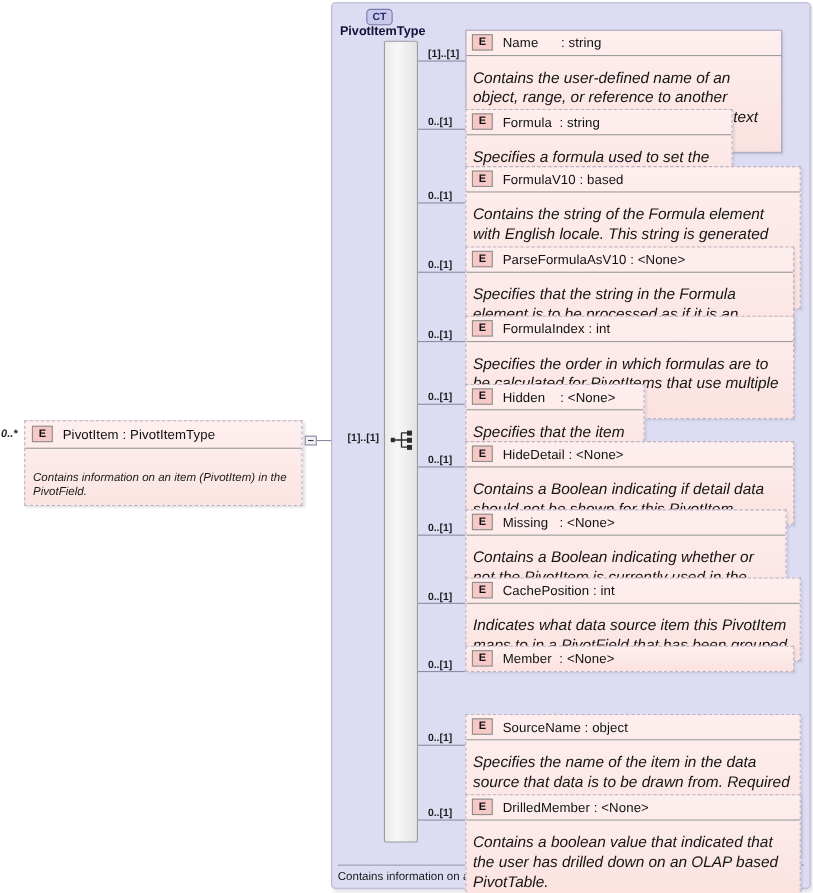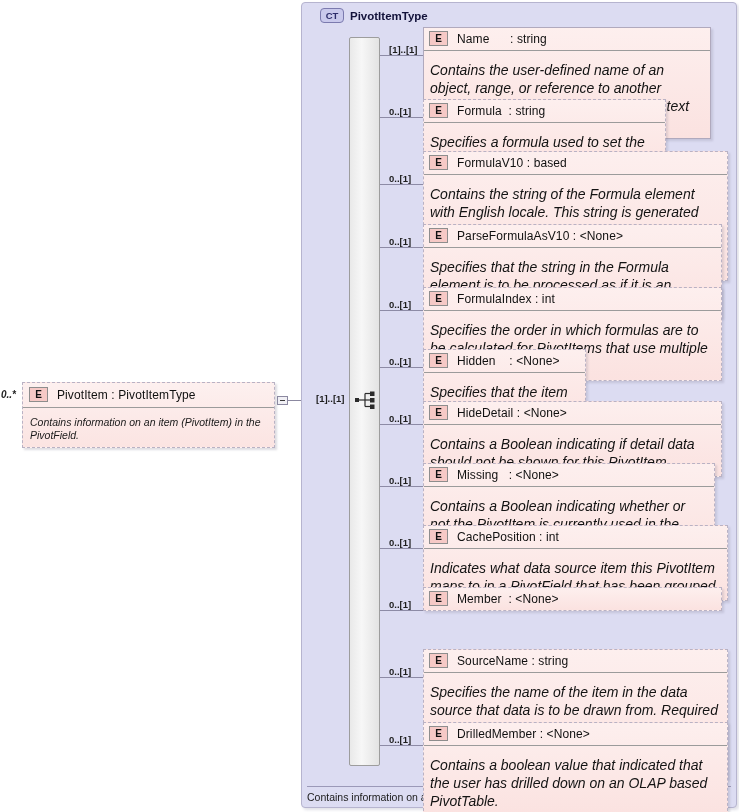--- a/index.html
+++ b/index.html
@@ -25,21 +25,21 @@
     background: linear-gradient(to bottom, #fdf0ef 0%, #fbe4e2 100%);
     border: 1px dashed #b9b2c4;
     box-shadow: 2px 2px 2px rgba(120,115,135,0.25);
   }
   .ref-box .hdr {
     padding: 4px 6px 5px 6px;
     display: flex; align-items: center;
   }
   .ref-box .body {
     border-top: 1px solid #9b9b9b;
-    padding: 8px 6px 5px 7px;
+    padding: 20px 6px 5px 7px;
     font-style: italic;
     font-size: 10.5px;
     color: #1a1a1a;
     line-height: 1.22;
   }
   .badge-e {
     display: inline-block;
     width: 19px; height: 15px;
     line-height: 14px;
     text-align: center;
@@ -97,22 +97,22 @@
     left: 301px; top: 2px;
     width: 436px;
     height: 806px;
     background: #dcdcf2;
     border: 1px solid #b6b4cf;
     border-radius: 4px;
     box-shadow: 2px 2px 3px rgba(120,118,150,0.22);
   }
   .ct-head {
     position: absolute;
-    left: 18px; top: 5px;
-    display: flex; align-items: center;
+    left: 7px; top: 5px;
+    display: flex; align-items: center; flex-direction: column;
   }
   .badge-ct {
     display: inline-block;
     min-width: 24px; height: 15px;
     line-height: 13px;
     text-align: center;
     font-size: 9.5px;
     font-weight: bold;
     color: #2c2c6a;
     background: #c9c9ec;
@@ -317,21 +317,21 @@
         <div class="hdr">
           <span class="badge-e">E</span>
           <span class="el-title">Member  : &lt;None&gt;</span>
         </div>
       </div>
       <div class="hline" style="left: 380px; top: 677px; width: 43px;"></div>
       <div class="occ" style="left: 389px; top: 666px;">0..[1]</div>
       <div class="el" style="top: 649px; width: 305px;">
         <div class="hdr">
           <span class="badge-e">E</span>
-          <span class="el-title">SourceName : string</span>
+          <span class="el-title">SourceName : object</span>
         </div>
         <div class="body">Specifies the name of the item in the data source that data is to be drawn from. Required only when the value of the Name element is different from the name of the item in the data source.</div>
       </div>
       <div class="hline" style="left: 380px; top: 745px; width: 43px;"></div>
       <div class="occ" style="left: 389px; top: 734px;">0..[1]</div>
       <div class="el" style="top: 722px; width: 305px;">
         <div class="hdr">
           <span class="badge-e">E</span>
           <span class="el-title">DrilledMember : &lt;None&gt;</span>
         </div>

